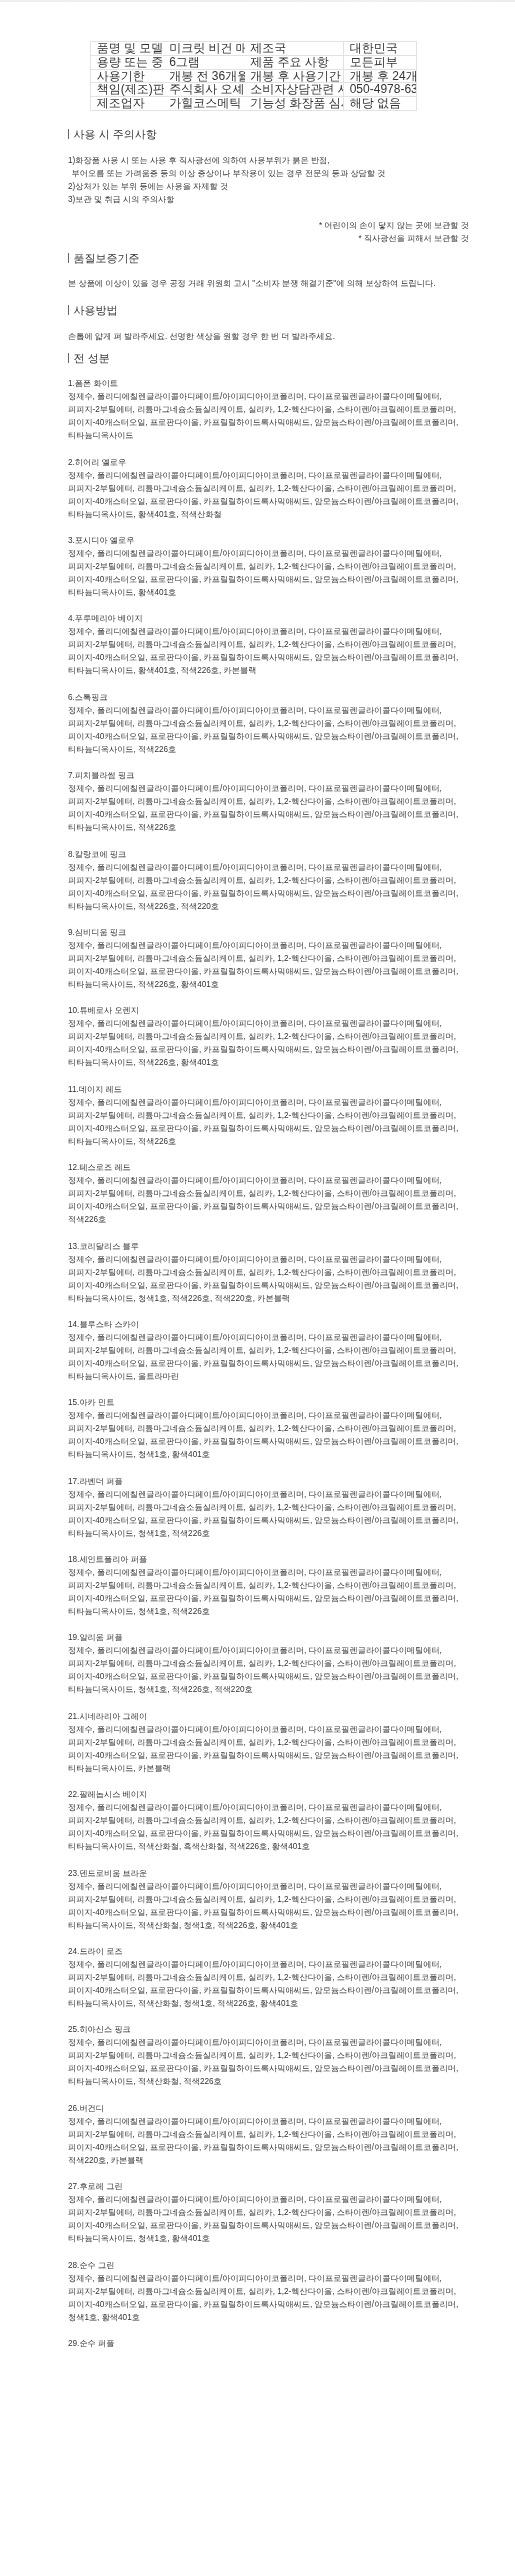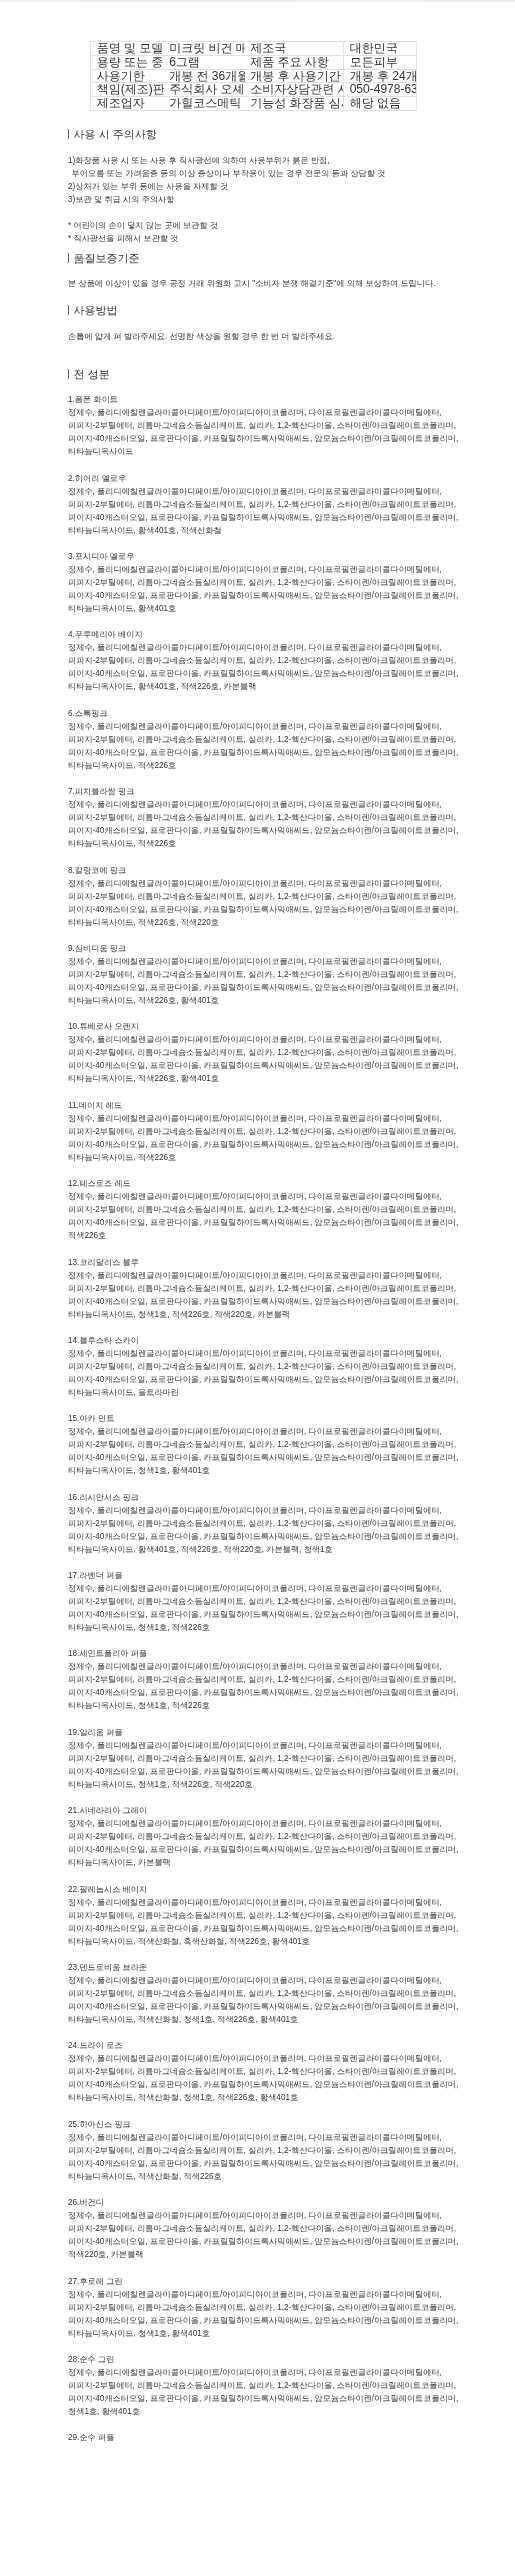--- a/index.html
+++ b/index.html
@@ -54,30 +54,30 @@
     font-size: 11px;
     line-height: 10.3px;
     font-weight: 400;
     color: #333333;
     border-left: 0.5px solid #666666;
     padding-left: 4.6px;
   }
   .h-precautions { margin-top: 17.5px; }
   .h-warranty    { margin-top: 8px; }
   .h-usage       { margin-top: 14.4px; }
-  .h-ingredients { margin-top: 26px; }
+  .h-ingredients { margin-top: 10px; }
 
   .text-line {
     font-size: 8.2px;
     line-height: 13px;
     word-break: keep-all;
   }
   .precaution-list { margin-top: 15.5px; }
   .precaution-list .indent { padding-left: 3.6px; }
-  .storage-list { margin-top: 12.4px; }
+  .storage-list { margin-top: 12.4px; text-align: right; }
   .body-para {
     margin-top: 14.4px;
     font-size: 8.2px;
     line-height: 13px;
     word-break: keep-all;
   }
   
   .entries { margin-top: 14.4px; padding-bottom: 31px; }
   .entry { margin-top: 13.4px; }
   .entry:first-child { margin-top: 0; }
@@ -212,24 +212,20 @@
       </div>
       <div class="entry">
         <div class="entry-name">14.블루스타 스카이</div>
         <div class="entry-ingredients">정제수, 폴리디에칠렌글라이콜아디페이트/아이피디아이코폴리머, 다이프로필렌글라이콜다이메틸에터, 피피지-2부틸에터, 리튬마그네슘소듐실리케이트, 실리카, 1,2-헥산다이올, 스타이렌/아크릴레이트코폴리머, 피이지-40캐스터오일, 프로판다이올, 카프릴릴하이드록사믹애씨드, 암모늄스타이렌/아크릴레이트코폴리머, 티타늄디옥사이드, 울트라마린</div>
       </div>
       <div class="entry">
         <div class="entry-name">15.아카 민트</div>
         <div class="entry-ingredients">정제수, 폴리디에칠렌글라이콜아디페이트/아이피디아이코폴리머, 다이프로필렌글라이콜다이메틸에터, 피피지-2부틸에터, 리튬마그네슘소듐실리케이트, 실리카, 1,2-헥산다이올, 스타이렌/아크릴레이트코폴리머, 피이지-40캐스터오일, 프로판다이올, 카프릴릴하이드록사믹애씨드, 암모늄스타이렌/아크릴레이트코폴리머, 티타늄디옥사이드, 청색1호, 황색401호</div>
       </div>
       <div class="entry">
-        <div class="entry-name">16.리시안서스 핑크</div>
-        <div class="entry-ingredients">정제수, 폴리디에칠렌글라이콜아디페이트/아이피디아이코폴리머, 다이프로필렌글라이콜다이메틸에터, 피피지-2부틸에터, 리튬마그네슘소듐실리케이트, 실리카, 1,2-헥산다이올, 스타이렌/아크릴레이트코폴리머, 피이지-40캐스터오일, 프로판다이올, 카프릴릴하이드록사믹애씨드, 암모늄스타이렌/아크릴레이트코폴리머, 티타늄디옥사이드, 황색401호, 적색226호, 적색220호, 카본블랙, 청색1호</div>
-      </div>
-      <div class="entry">
         <div class="entry-name">17.라벤더 퍼플</div>
         <div class="entry-ingredients">정제수, 폴리디에칠렌글라이콜아디페이트/아이피디아이코폴리머, 다이프로필렌글라이콜다이메틸에터, 피피지-2부틸에터, 리튬마그네슘소듐실리케이트, 실리카, 1,2-헥산다이올, 스타이렌/아크릴레이트코폴리머, 피이지-40캐스터오일, 프로판다이올, 카프릴릴하이드록사믹애씨드, 암모늄스타이렌/아크릴레이트코폴리머, 티타늄디옥사이드, 청색1호, 적색226호</div>
       </div>
       <div class="entry">
         <div class="entry-name">18.세인트폴리아 퍼플</div>
         <div class="entry-ingredients">정제수, 폴리디에칠렌글라이콜아디페이트/아이피디아이코폴리머, 다이프로필렌글라이콜다이메틸에터, 피피지-2부틸에터, 리튬마그네슘소듐실리케이트, 실리카, 1,2-헥산다이올, 스타이렌/아크릴레이트코폴리머, 피이지-40캐스터오일, 프로판다이올, 카프릴릴하이드록사믹애씨드, 암모늄스타이렌/아크릴레이트코폴리머, 티타늄디옥사이드, 청색1호, 적색226호</div>
       </div>
       <div class="entry">
         <div class="entry-name">19.알리움 퍼플</div>
         <div class="entry-ingredients">정제수, 폴리디에칠렌글라이콜아디페이트/아이피디아이코폴리머, 다이프로필렌글라이콜다이메틸에터, 피피지-2부틸에터, 리튬마그네슘소듐실리케이트, 실리카, 1,2-헥산다이올, 스타이렌/아크릴레이트코폴리머, 피이지-40캐스터오일, 프로판다이올, 카프릴릴하이드록사믹애씨드, 암모늄스타이렌/아크릴레이트코폴리머, 티타늄디옥사이드, 청색1호, 적색226호, 적색220호</div>

